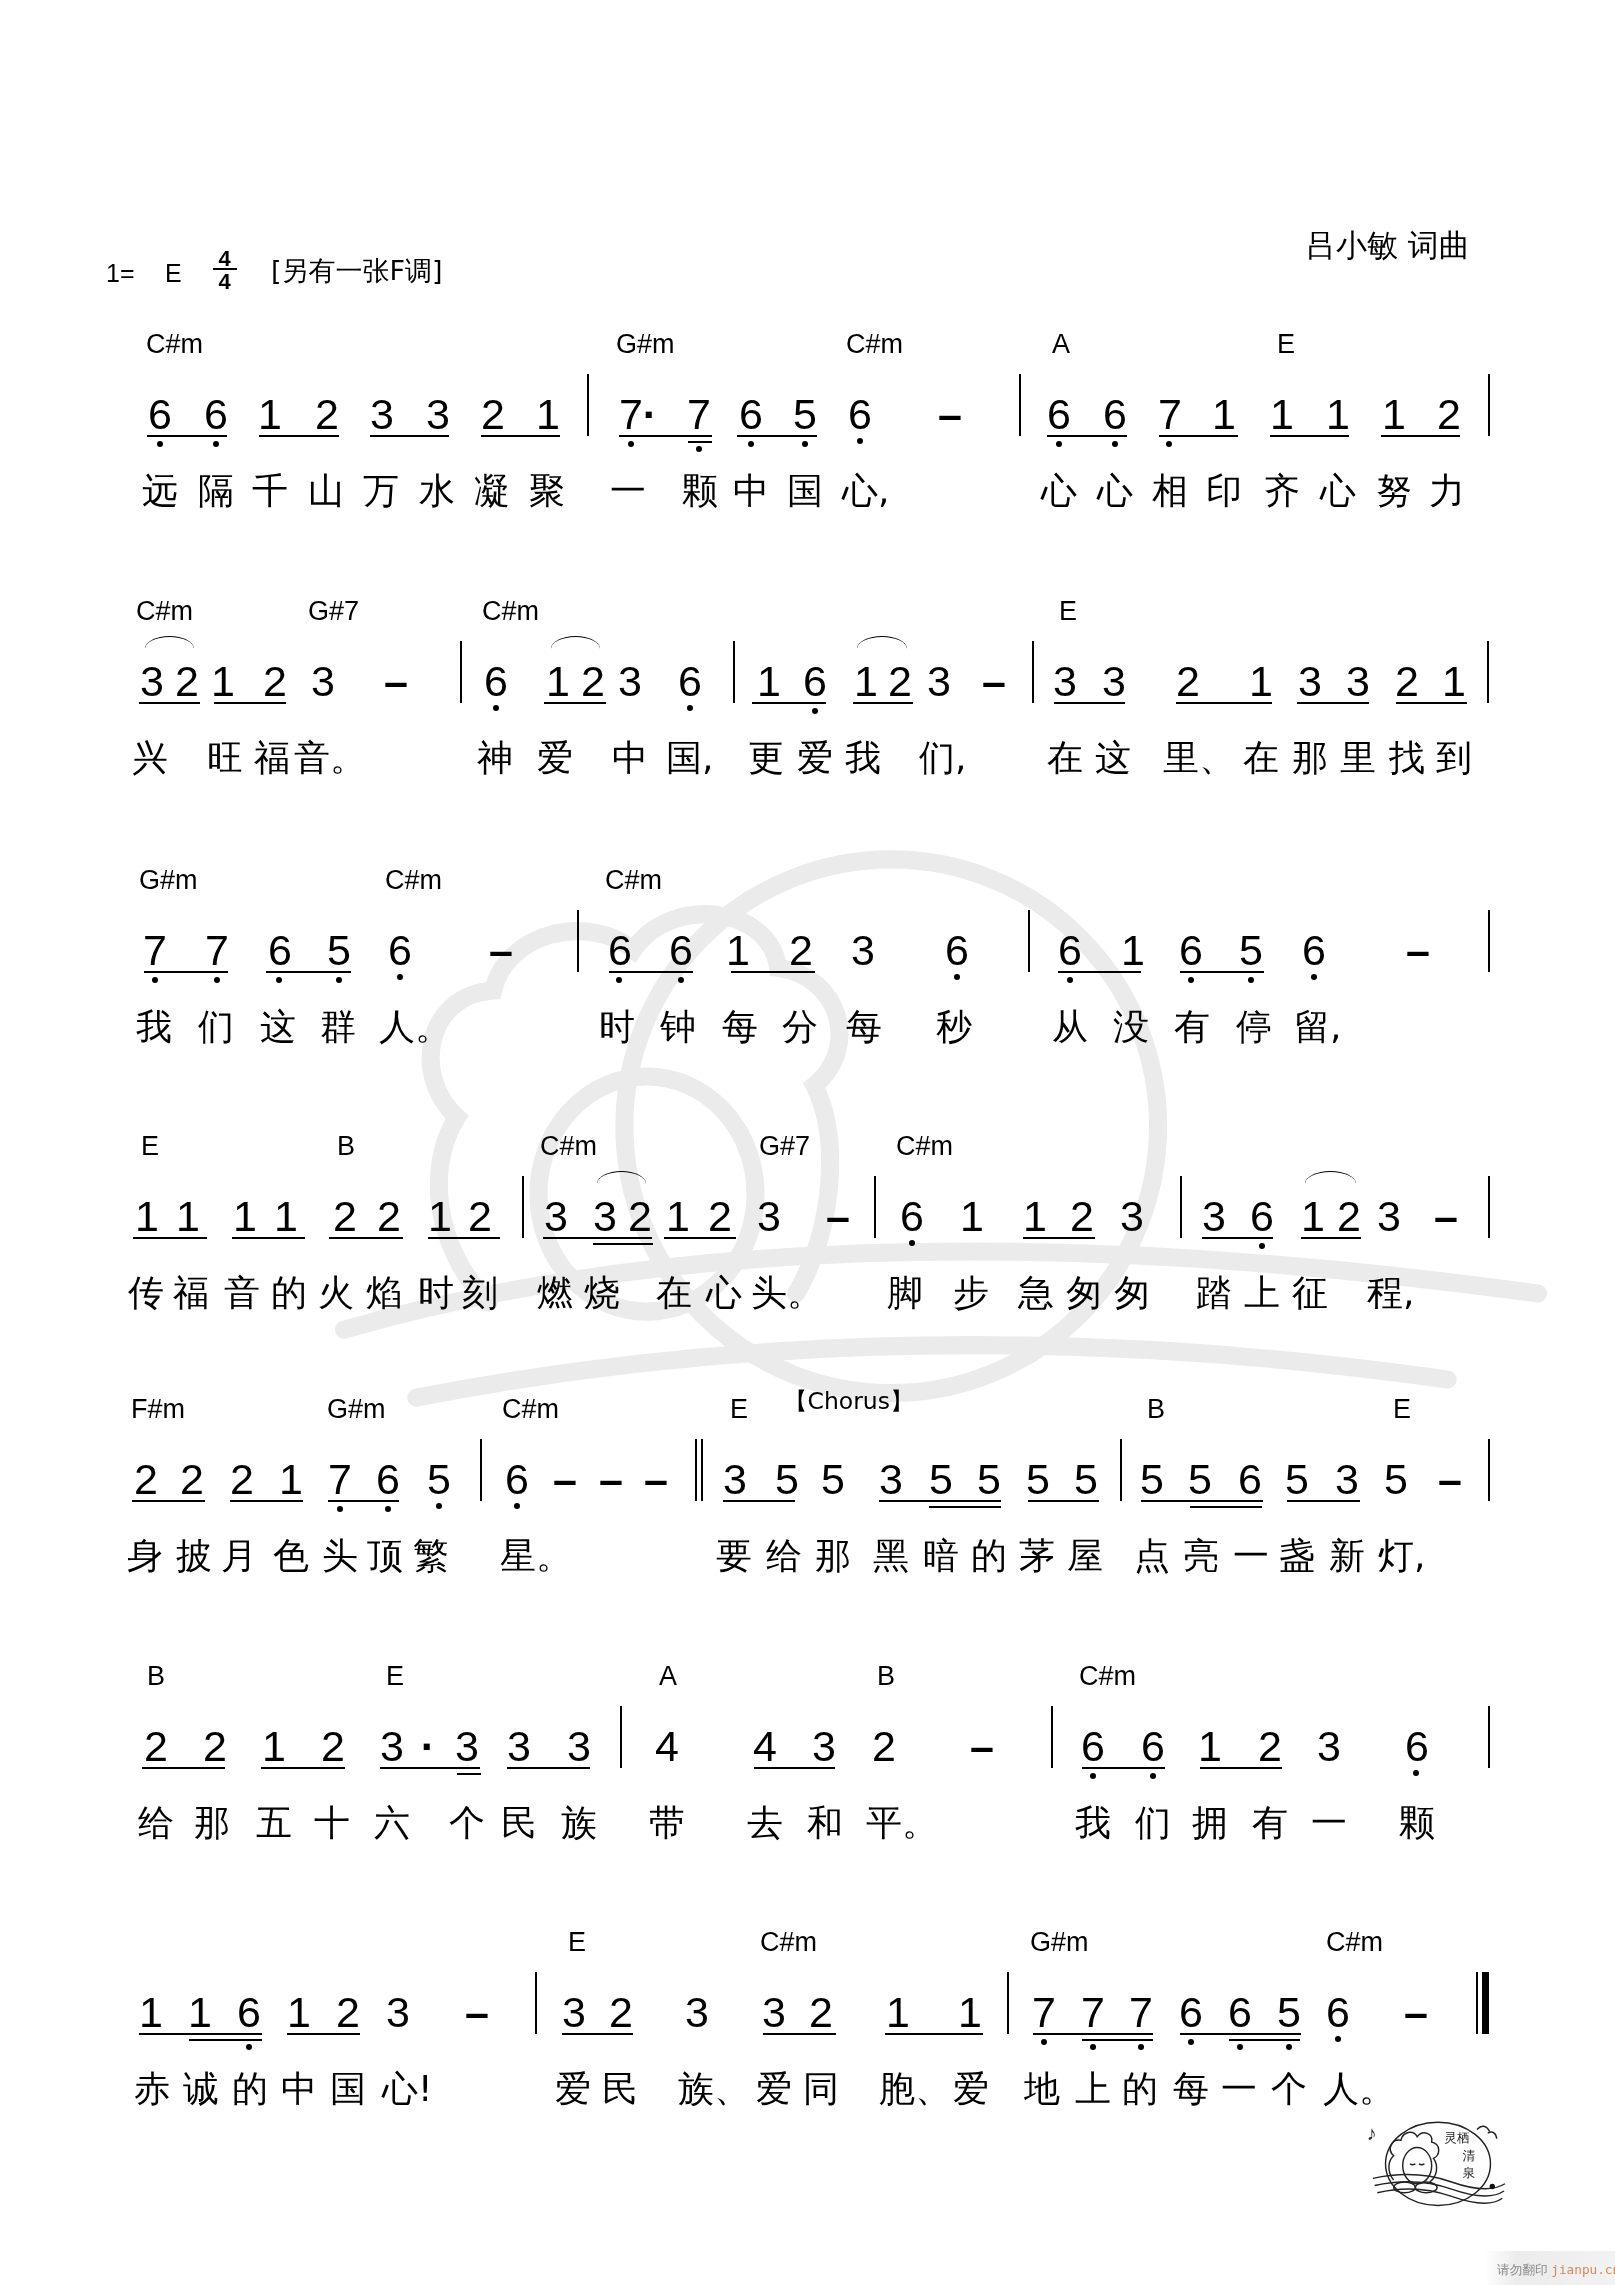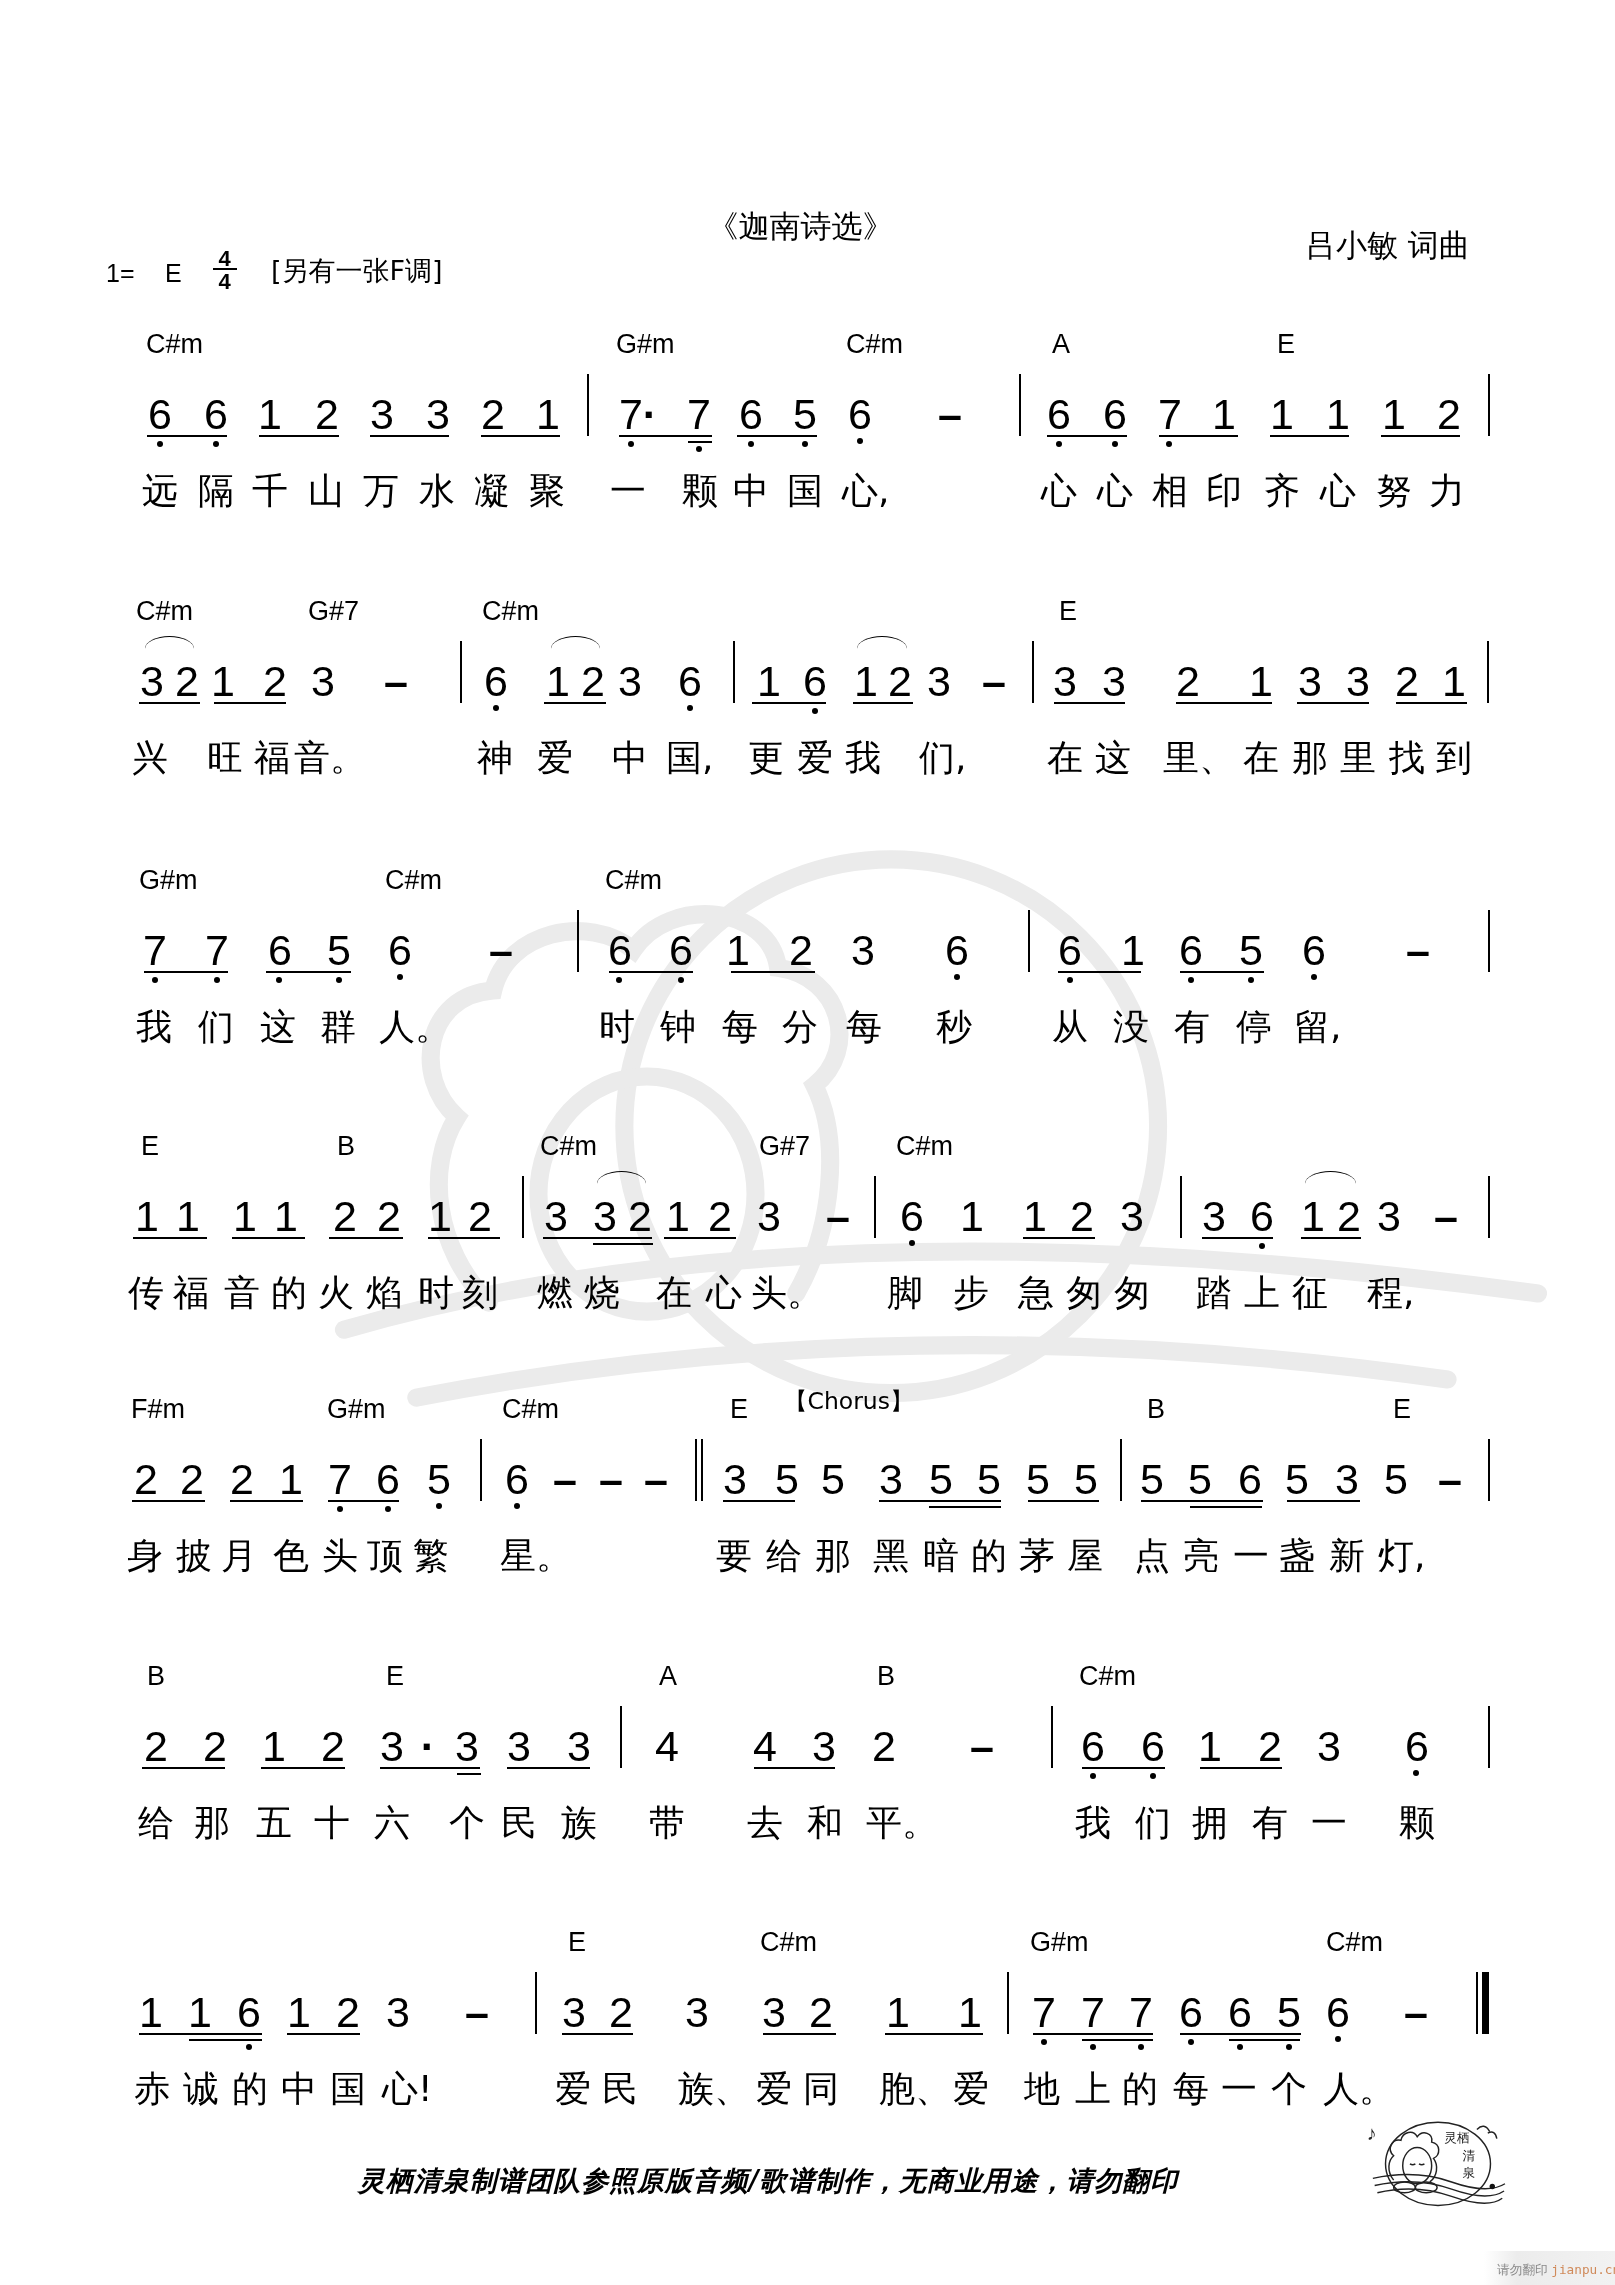--- a/index.html
+++ b/index.html
@@ -61,21 +61,20 @@
     <g fill="none" stroke="#ebebeb" stroke-width="20" stroke-linecap="round">
       <circle cx="985" cy="1245" r="295"></circle>
       <path d="M 540 1440 C 480 1380 470 1290 505 1235 C 455 1190 470 1100 545 1095 C 560 1030 650 1010 700 1050 C 740 990 850 1000 860 1070 C 930 1080 950 1160 900 1200 C 930 1260 920 1360 880 1430"></path>
       <ellipse cx="715" cy="1320" rx="120" ry="130"></ellipse>
       <path d="M 380 1470 Q 900 1320 1700 1430"></path>
       <path d="M 460 1545 Q 1000 1440 1600 1525"></path>
     </g>
   </svg>
 
   <div class="content">
-    <div class="abs subtitle">《迦南诗选》</div>
     <div class="abs composer">吕小敏 词曲</div>
 
     <div>
       <span class="abs keytxt" style="left:106px">1=</span>
       <span class="abs keytxt" style="left:165px">E</span>
       <div class="timesig">
         <span class="ts ts-top">4</span>
         <span class="ts-line"></span>
         <span class="ts ts-bot">4</span>
       </div>
@@ -561,21 +560,20 @@
           <span class="lyric" style="left: 1024px;">地</span>
           <span class="lyric" style="left: 1075px;">上</span>
           <span class="lyric" style="left: 1122px;">的</span>
           <span class="lyric" style="left: 1173px;">每</span>
           <span class="lyric" style="left: 1221px;">一</span>
           <span class="lyric" style="left: 1271px;">个</span>
           <span class="lyric" style="left: 1323px;">人。</span>
         </div>
       </div>
 
-    <div class="abs credit">灵栖清泉制谱团队参照原版音频/歌谱制作，无商业用途，请勿翻印</div>
 
     <svg id="logo" viewBox="0 0 170 105" xmlns="http://www.w3.org/2000/svg">
       <g fill="none" stroke="#222" stroke-width="1.6">
         <ellipse cx="85" cy="54" rx="58" ry="46"></ellipse>
         <path d="M 128 16 q 8 -8 14 2 M 140 20 q 8 -4 10 6"></path>
         <path d="M 36 72 C 28 62 30 50 36 45 C 28 38 34 26 44 28 C 46 18 58 16 62 24 C 68 16 80 20 78 30 C 88 32 88 44 80 48 C 86 56 84 68 76 74"></path>
         <ellipse cx="62" cy="56" rx="16" ry="20"></ellipse>
         <path d="M 54 54 q 3 2 6 0 M 64 54 q 3 2 6 0"></path>
         <ellipse cx="48" cy="80" rx="12" ry="6"></ellipse>
         <ellipse cx="72" cy="80" rx="12" ry="6"></ellipse>

